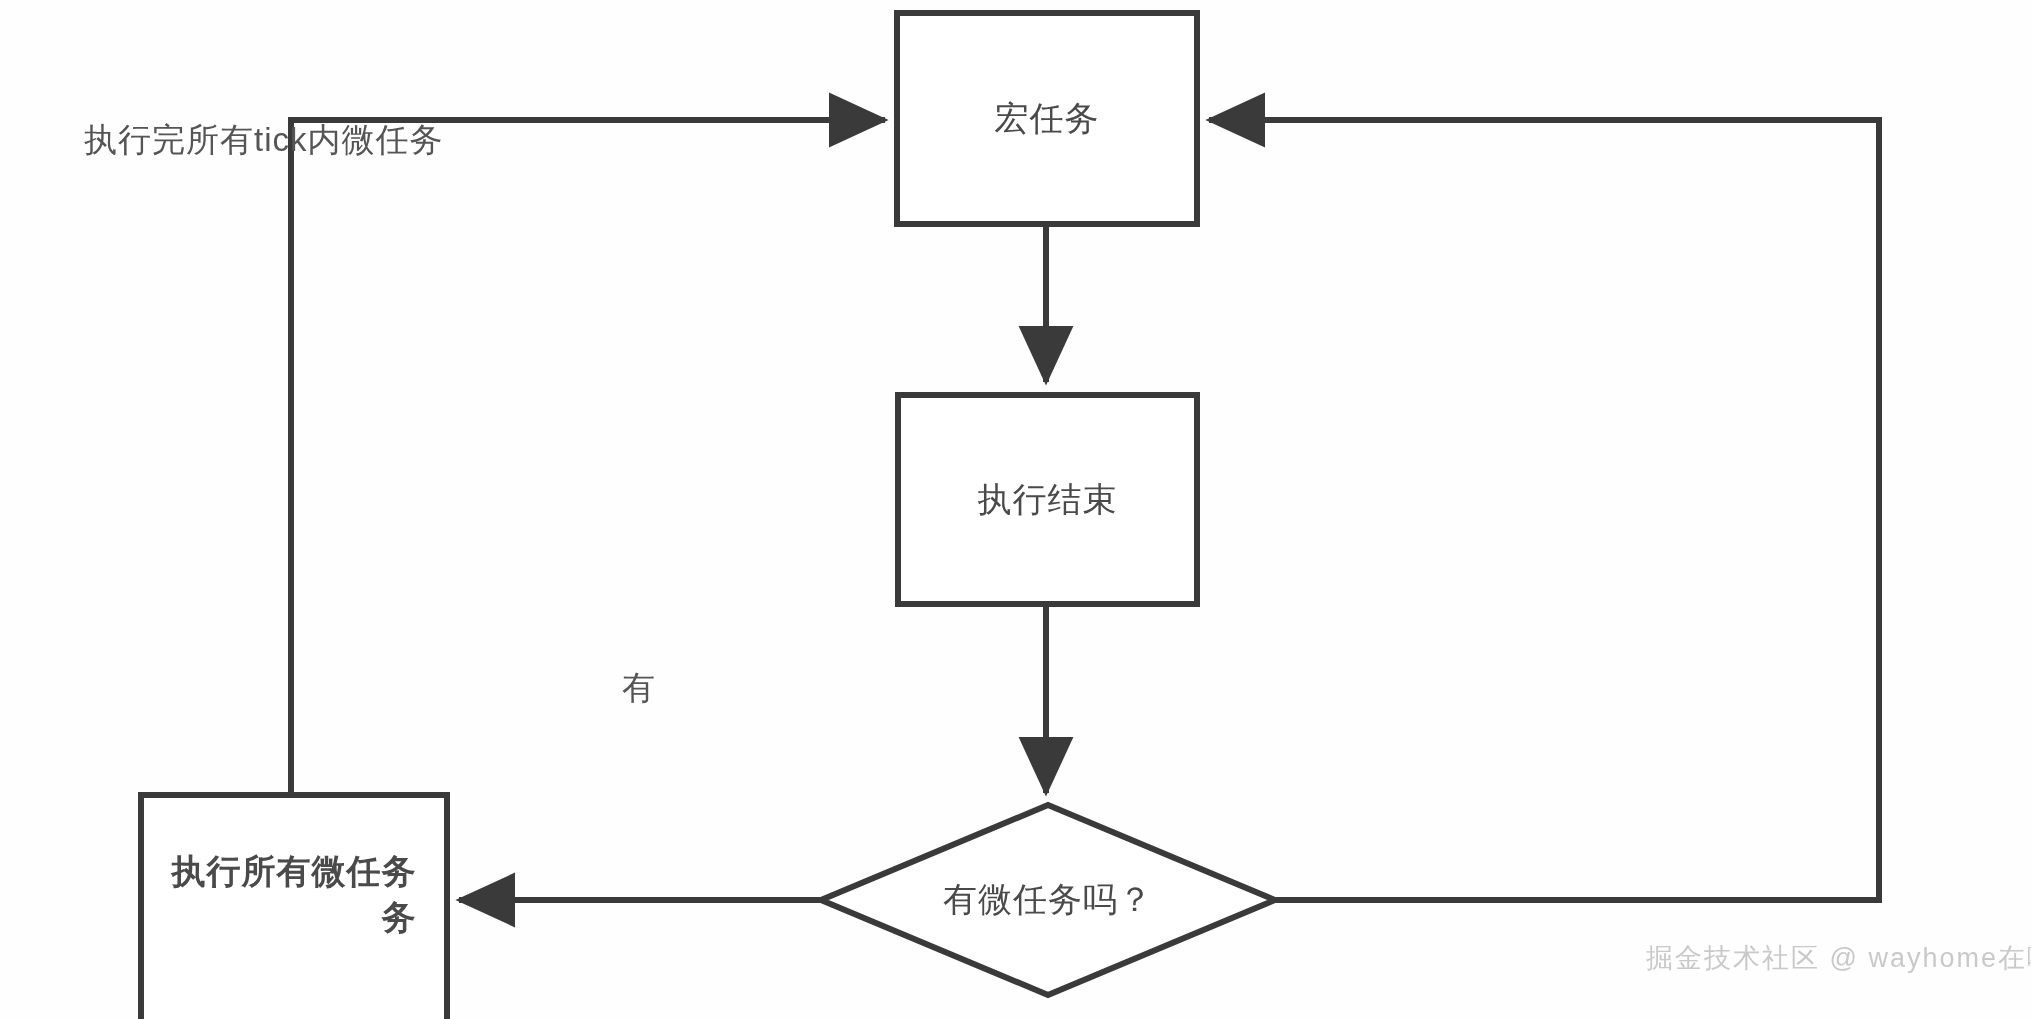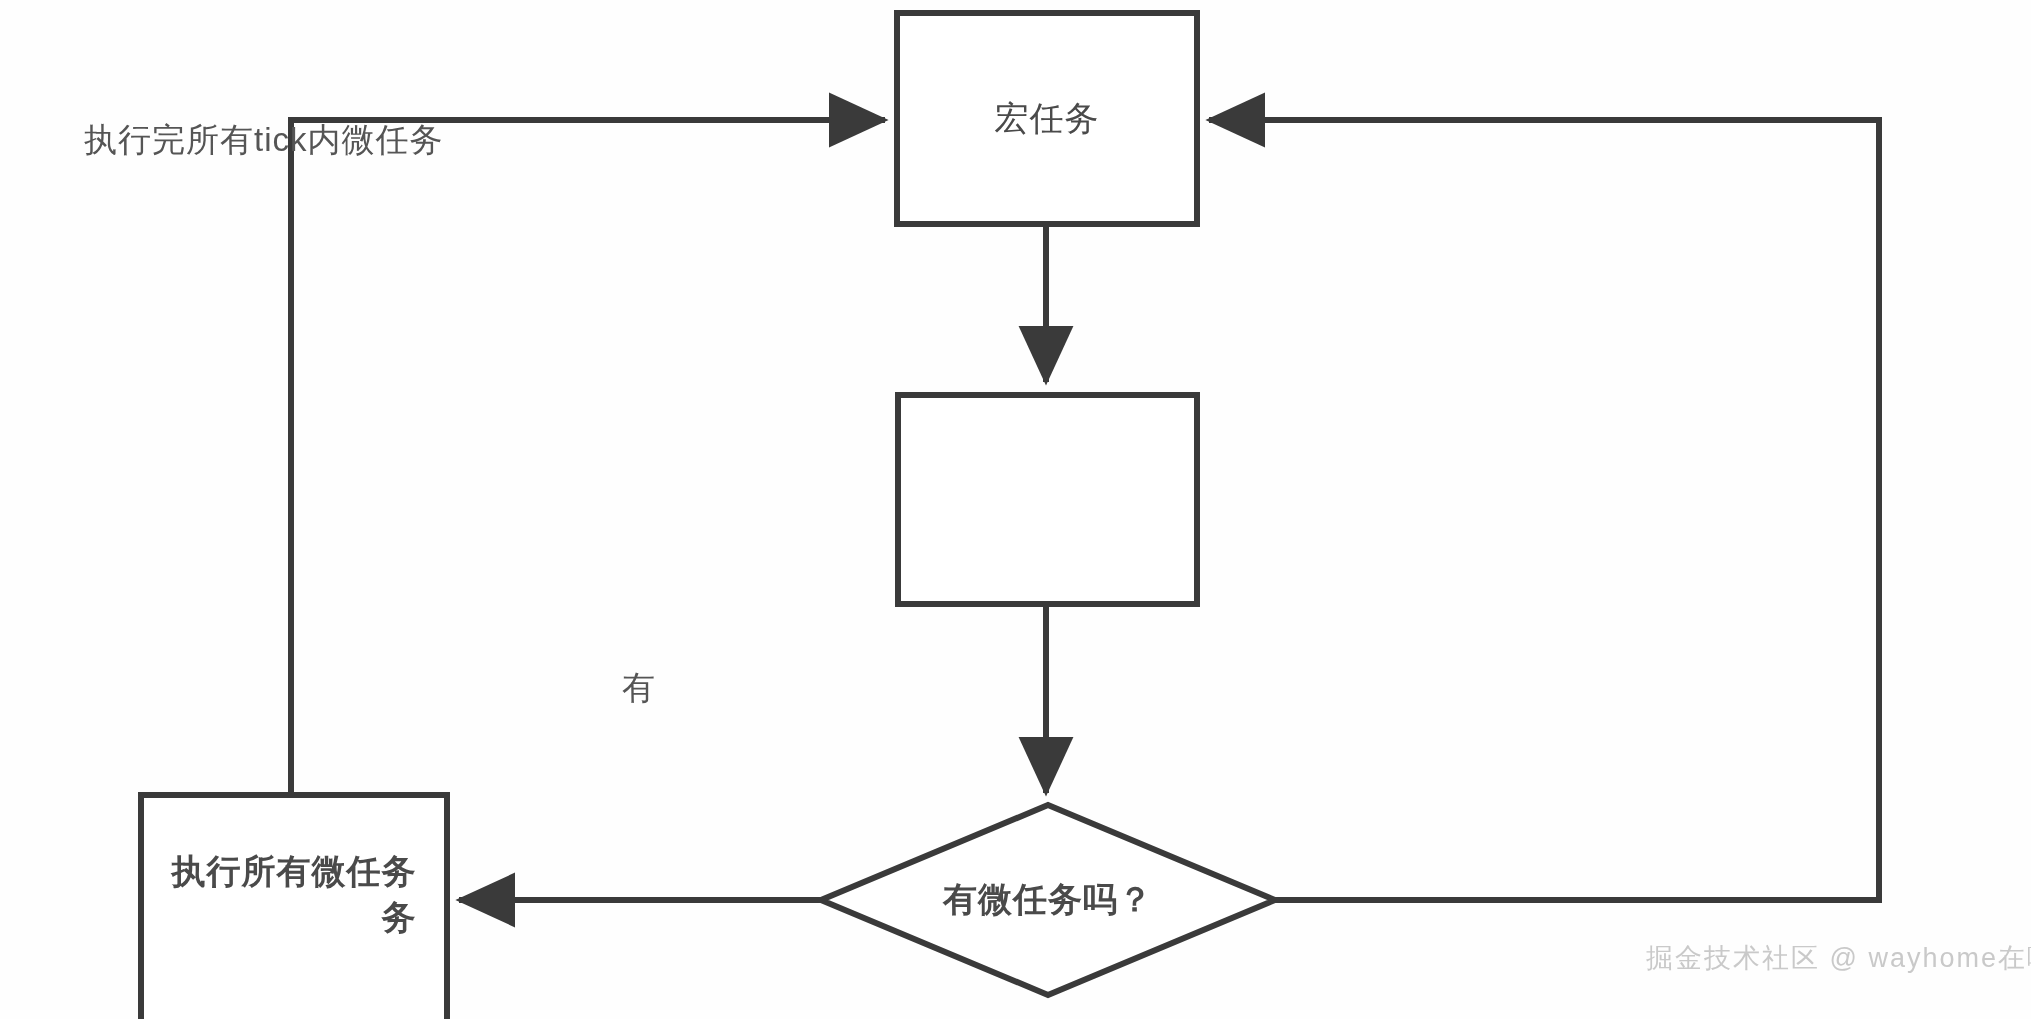--- a/index.html
+++ b/index.html
@@ -92,22 +92,23 @@
 
     
     <path d="M291,795 L291,120 L885,120" fill="none" stroke="#3a3a3a" stroke-width="6" marker-end="url(#arrowhead)"></path>
 
      宏任务 (没有，开始下个tick) --&gt;
     <path d="M1275,900 L1879,900 L1879,120 L1209,120" fill="none" stroke="#3a3a3a" stroke-width="6" marker-end="url(#arrowhead)"></path>
   </svg>
 
   <div class="node-label" style="left:897px; top:13px; width:300px; height:211px;">宏任务</div>
 
+  <div class="node-label" style="left:898px; top:395px; width:299px; height:209px;">执行结束</div>
 
-  <div class="node-label" style="left:821px; top:805px; width:454px; height:190px;font-weight:bold;">有微任务吗？</div>
+  <div class="node-label" style="left:821px; top:805px; width:454px; height:190px;">有微任务吗？</div>
 
   <div class="node-label" style="left:150px; top:800px; width:288px; height:190px;font-weight:bold;">执行所有微任务
 务</div>
 
   <div class="edge-label" style="left:84px; top:100px;margin-top:20px;">执行完所有tick内微任务</div>
 
 
   <div class="edge-label on-line" style="left:616px; top:668px;">有</div>
 
   <div id="watermark" style="left:1646px; top:940px;">掘金技术社区 @ wayhome在哪</div>

